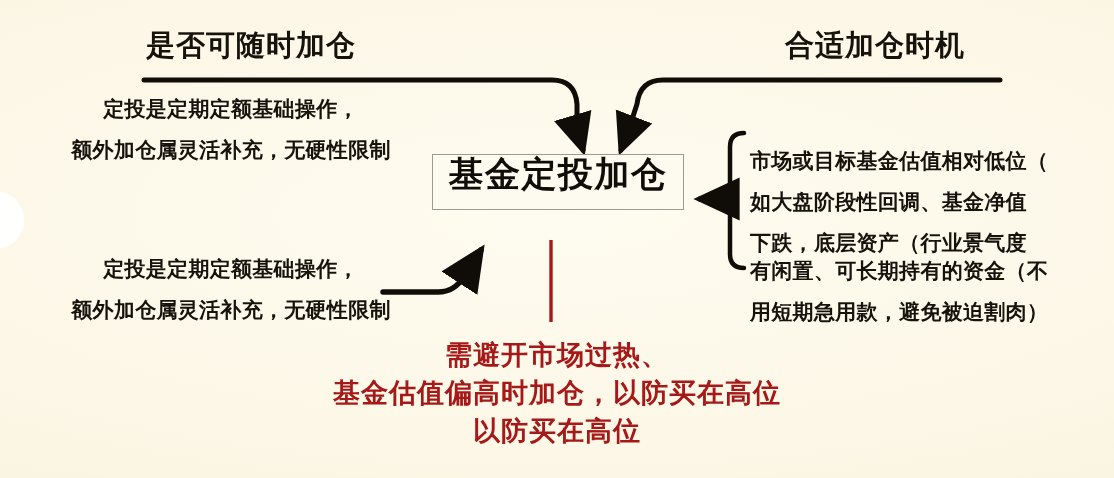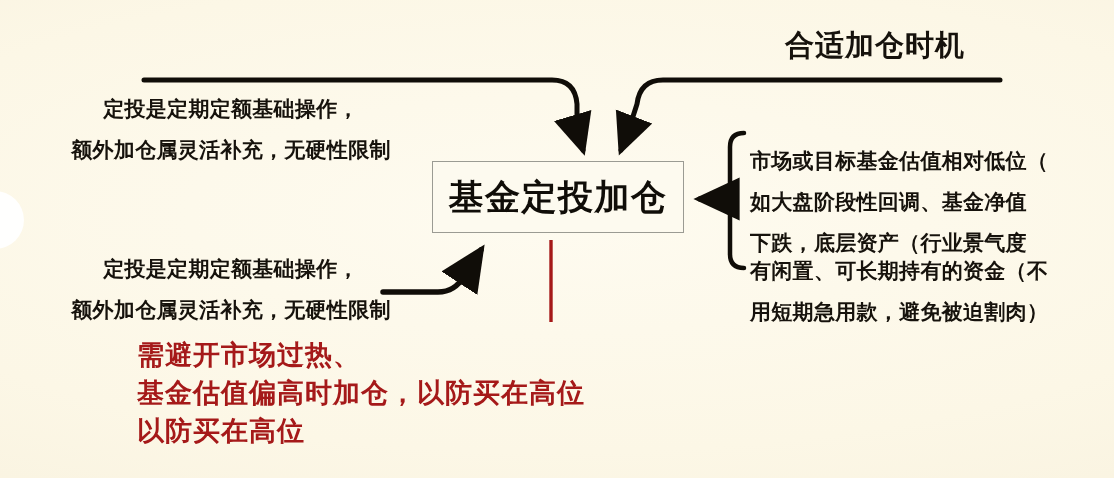--- a/index.html
+++ b/index.html
@@ -98,44 +98,44 @@
   #branch-br {
     left: 750px;
     top: 250px;
     width: 400px;
     text-align: left;
   }
   
   #center-box {
     position: absolute;
     left: 432px;
-    top: 161px;
+    top: 154px;
     width: 252px;
-    height: 72px;
+    height: 56px;
     box-sizing: border-box;
     border: 1.5px solid #9b9b93;
     background: #fdfaef;
     display: flex;
-    align-items: center;
+    align-items: flex-start;
     justify-content: center;
   }
   #center-box .center-label {
     font-size: 35px;
     line-height: 38px;
     font-weight: 700;
     letter-spacing: 1.5px;
     color: #100d08;
   }
   
   #warning {
     position: absolute;
     left: 137px;
     top: 336px;
     width: 840px;
-    text-align: left;
+    text-align: center;
     color: #a51919;
     font-size: 27px;
     line-height: 38px;
     font-weight: 700;
     letter-spacing: 1px;
     white-space: pre-line;
   }
 </style>
 </head>
 <body>
@@ -159,20 +159,21 @@
 
     <path d="M 744,133 Q 730,133 730,147 L 730,190 Q 730,199 722,199
              Q 730,199 730,208 L 730,254 Q 730,268 744,268" fill="none" stroke="#100d08" stroke-width="4.5" stroke-linecap="round" stroke-linejoin="round"></path>
     <path d="M 722,199 L 700,199" fill="none" stroke="#100d08" stroke-width="5.5" stroke-linecap="round" marker-end="url(#arrowhead)"></path>
 
     <path d="M 551,240 L 551,322" fill="none" stroke="#a51919" stroke-width="3.4" stroke-linecap="butt"></path>
   </svg>
 
   <div class="layer-text">
 
+    <div class="node heading" id="heading-left">是否可随时加仓</div>
 
     <div class="node heading" id="heading-right">合适加仓时机</div>
 
     <div class="node body-text" id="branch-tl">定投是定期定额基础操作，
 额外加仓属灵活补充，无硬性限制</div>
 
     <div class="node body-text" id="branch-bl">定投是定期定额基础操作，
 额外加仓属灵活补充，无硬性限制</div>
 
     <div class="node body-text" id="branch-tr">市场或目标基金估值相对低位（

